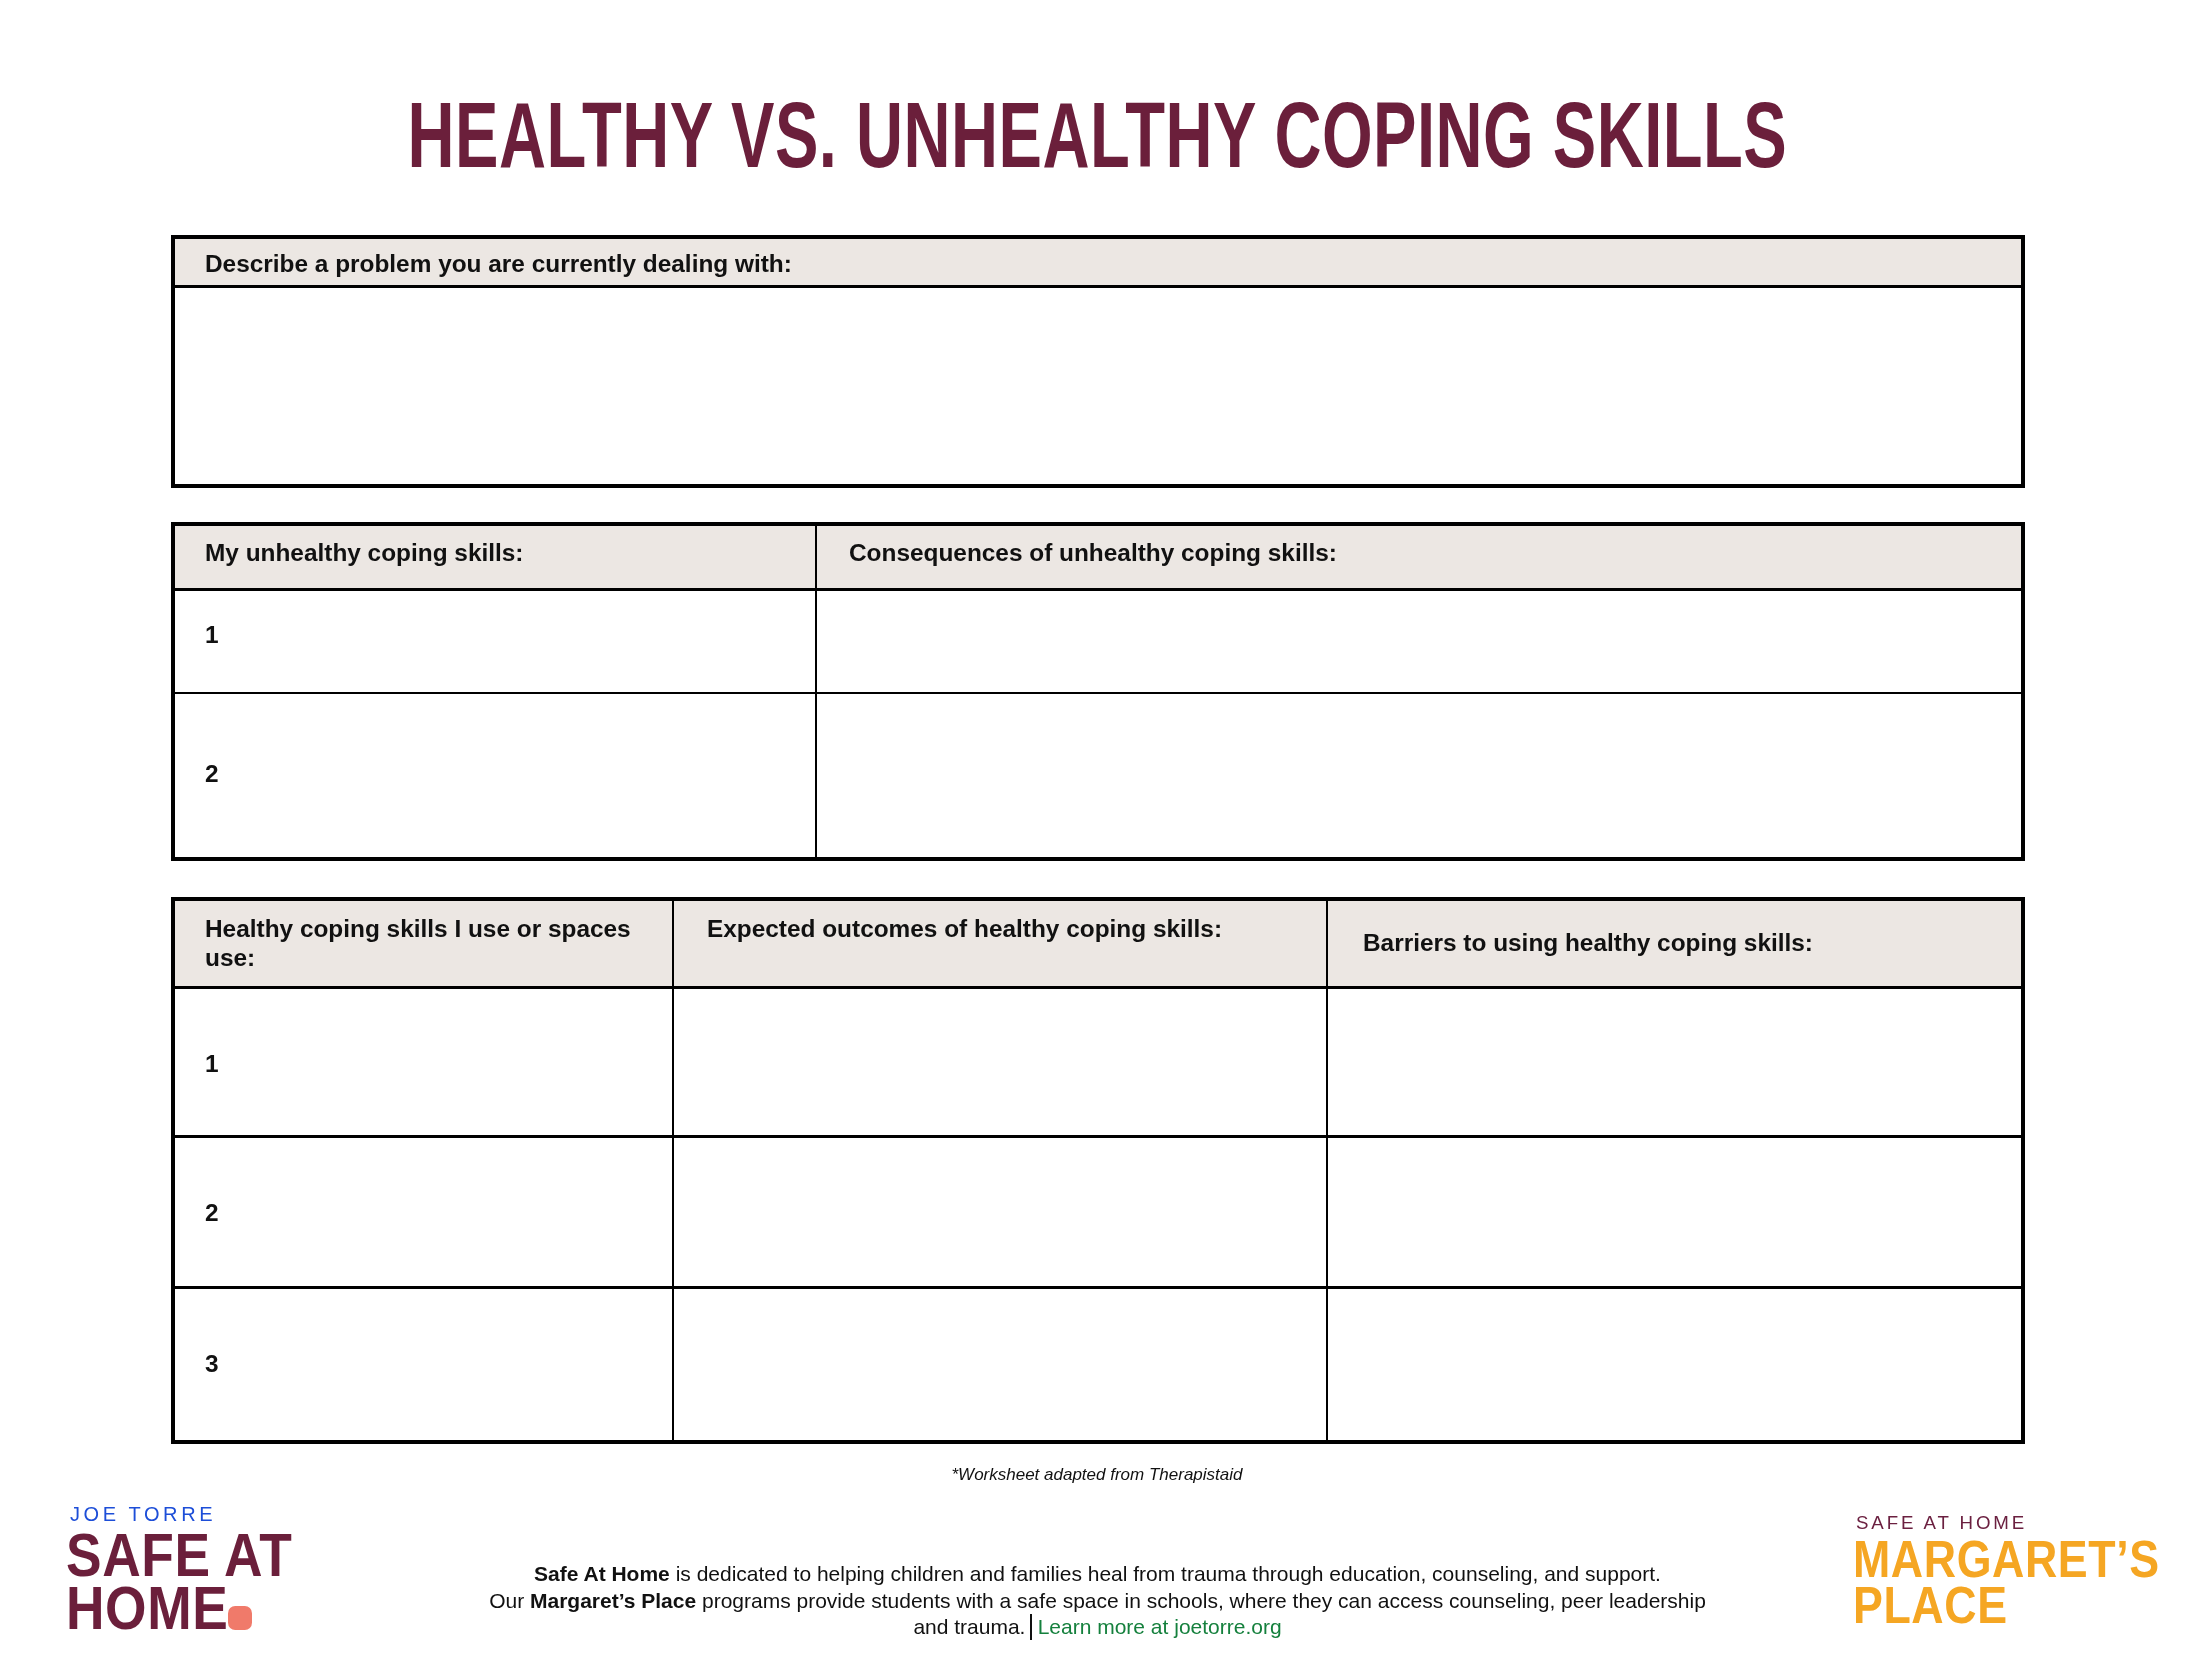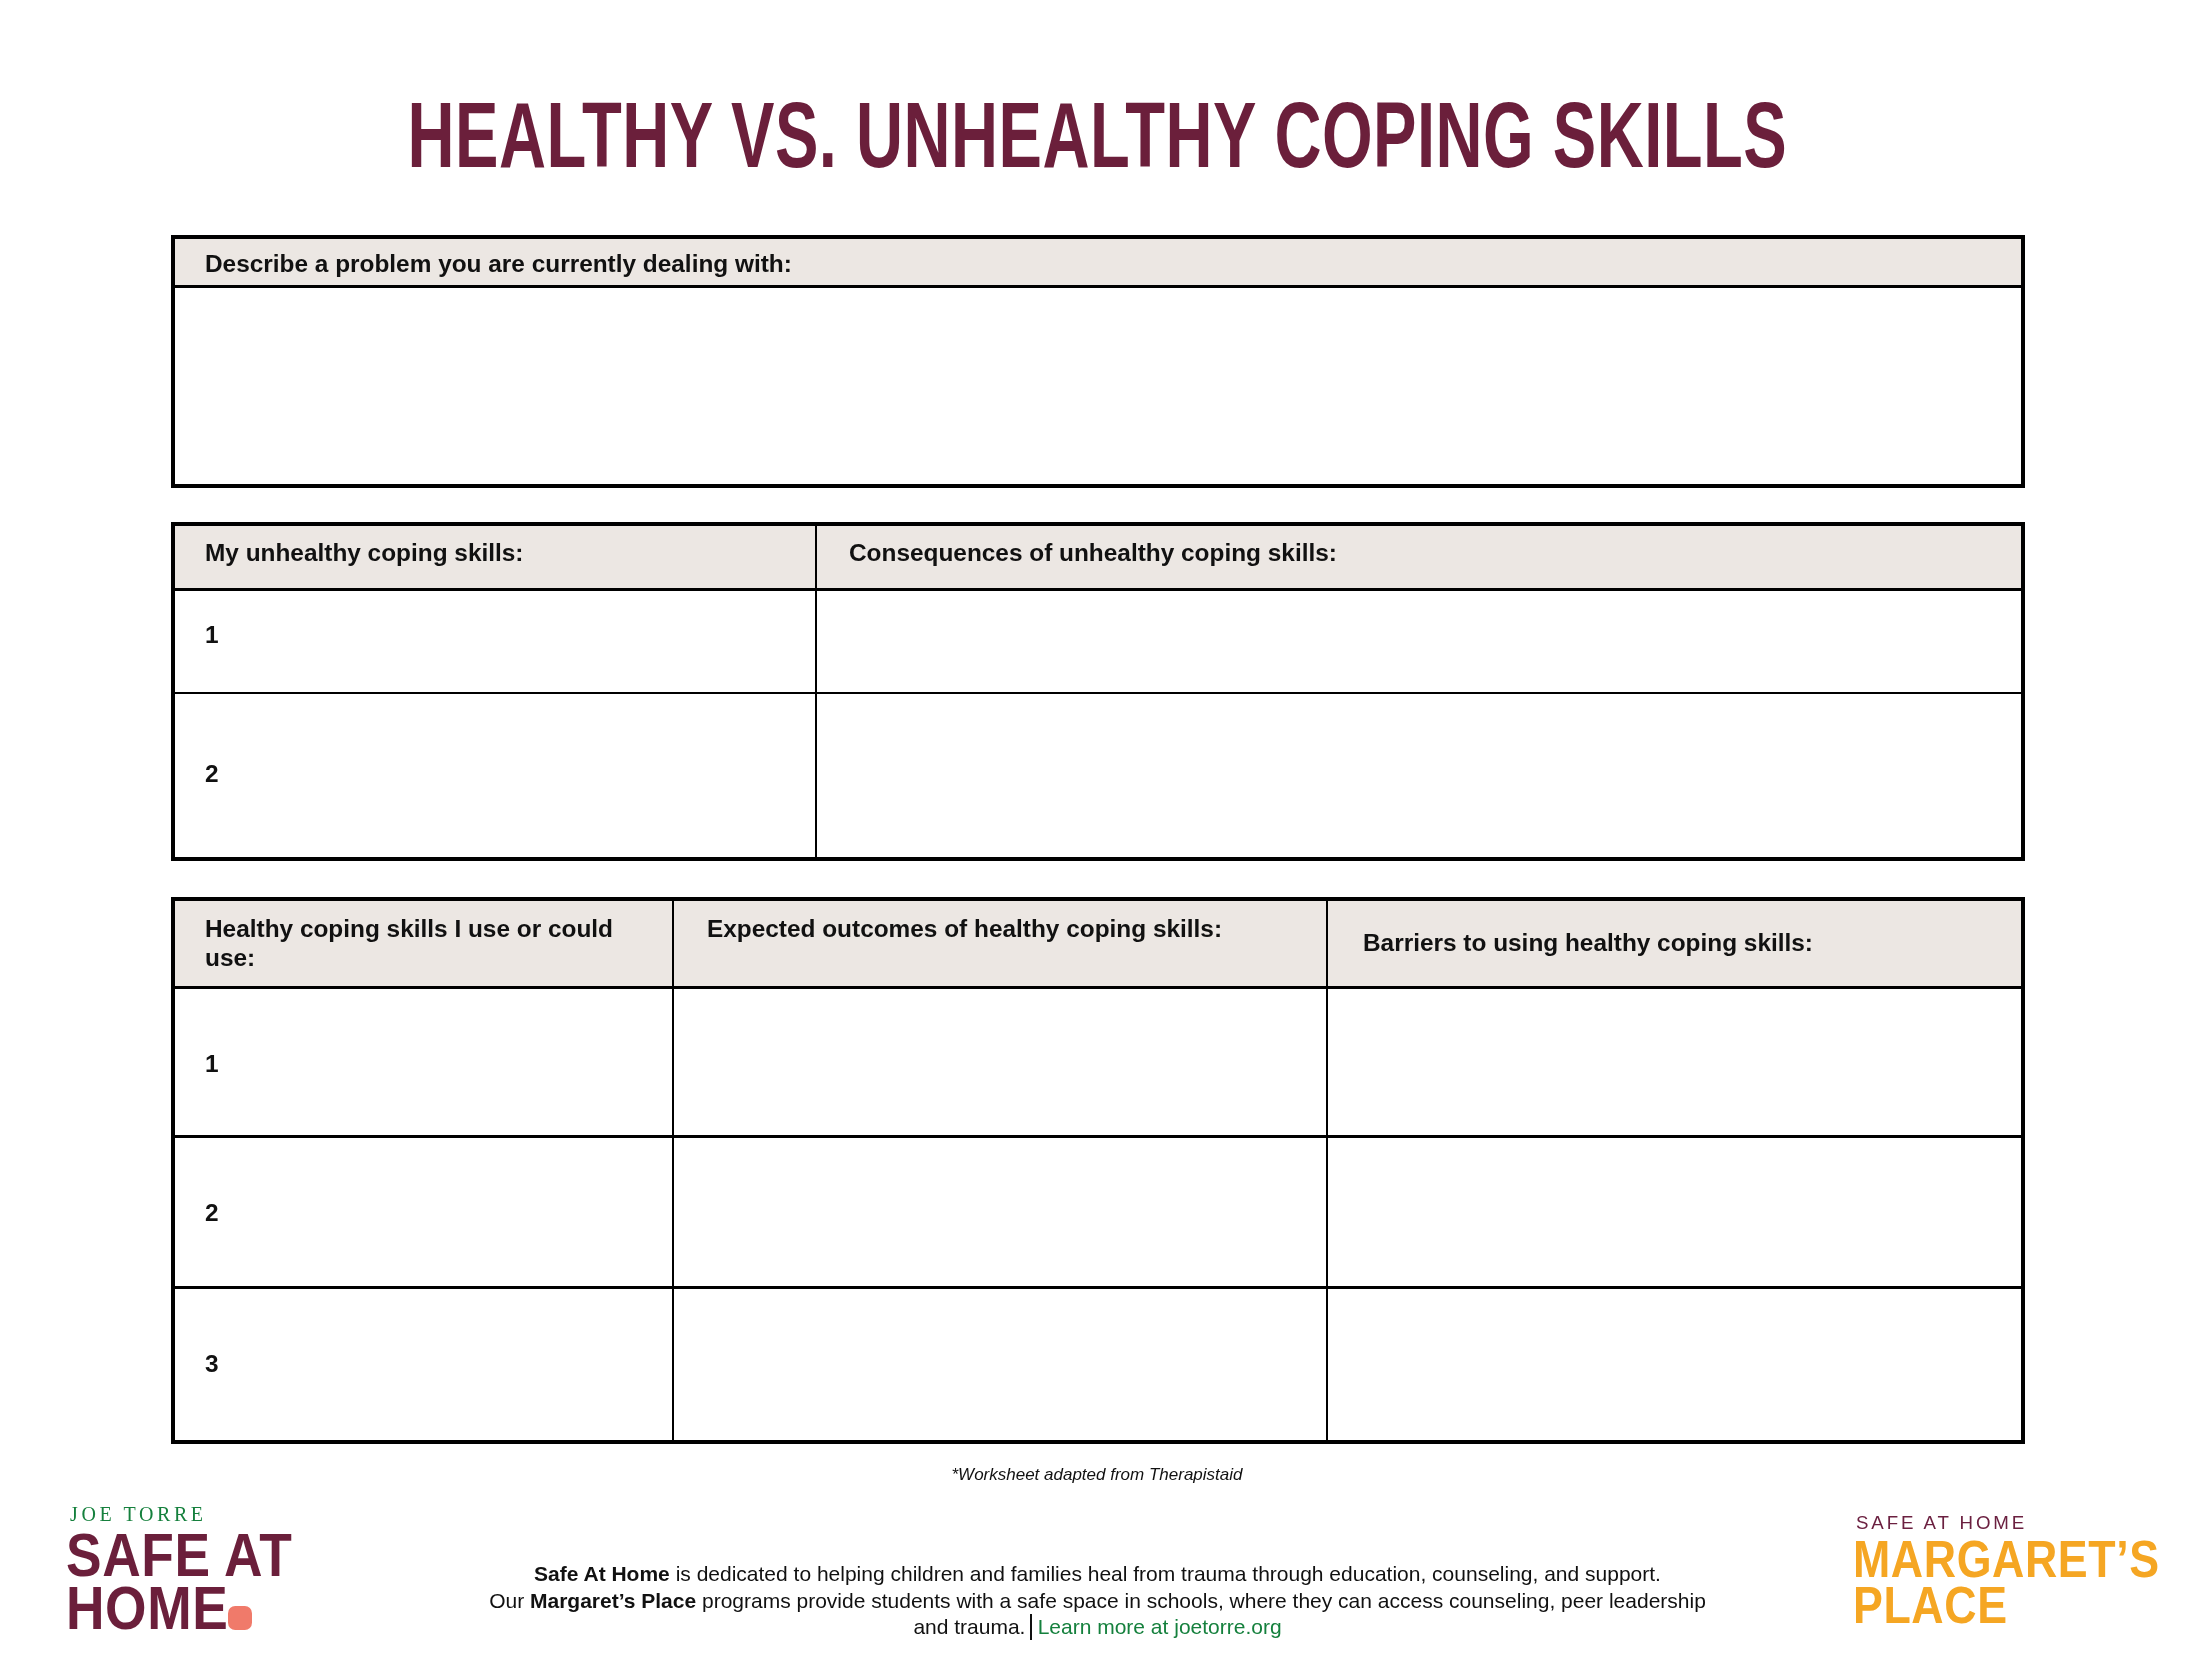--- a/index.html
+++ b/index.html
@@ -26,21 +26,21 @@
   .note { position:absolute; left:0; width:2194px; top:1464px; text-align:center;
           font-style:italic; font-size:17px; line-height:21.5px; color:#111; }
 
   .footer-text { position:absolute; left:344px; width:1507px; top:1561px; text-align:center;
                  font-size:21px; line-height:26.5px; color:#111; }
   .footer-text b { font-weight:bold; }
   .sep { display:inline-block; width:2.2px; height:26px; background:#111; vertical-align:-5.7px; margin:0 5.7px 0 4.3px; }
   .link { color:#15803d; font-weight:normal; }
 
   .logo-l-small { position:absolute; left:70px; top:1504px; font-size:20px; line-height:21.5px;
-                  letter-spacing:3.6px; color:#15803d;font-family:Liberation Serif, serif; }
+                  letter-spacing:3.6px; color:#1d4ed8; }
   .logo-l-big { position:absolute; left:66px; font-weight:bold; font-size:62px; line-height:62px;
                 color:#6B1F3B; transform:scaleX(0.86); transform-origin:left; white-space:nowrap; letter-spacing:0.7px; }
   .logo-dot { position:absolute; left:228px; top:1606px; width:24.4px; height:24.4px; border-radius:7.2px;
               background:#F07A6A; }
 
   .logo-r-small { position:absolute; left:1856px; top:1513px; font-size:18.7px; line-height:20px;
                   letter-spacing:2.9px; color:#6B2040; }
   .logo-r-big { position:absolute; left:1853px; font-weight:bold; font-size:52px; line-height:52px;
                 color:#F5A623; transform:scaleX(0.86); transform-origin:left; white-space:nowrap; letter-spacing:0.7px; }
 </style>
@@ -70,21 +70,21 @@
   <div class="cell" style="left:0; width:640px; top:59px; height:107px;"></div>
   <div class="cell" style="left:642px; right:0; top:59px; height:107px;"></div>
 
   <div class="num" style="top:233px;">2</div>
   <div class="cell" style="left:0; width:640px; top:168px; bottom:0;"></div>
   <div class="cell" style="left:642px; right:0; top:168px; bottom:0;"></div>
 </div>
 
 <div class="tbl" style="top:897px; height:547px;">
   <div class="hdr" style="height:88px;">
-    <div class="htext" style="top:13px; width:431px;">Healthy coping skills I use or could use:</div>
+    <div class="htext" style="top:13px; width:431px;">Healthy coping skills I use or spaces use:</div>
     <div class="htext" style="top:13px; left:532px; width:588px;">Expected outcomes of healthy coping skills:</div>
     <div class="htext" style="top:27px; left:1188px;">Barriers to using healthy coping skills:</div>
   </div>
   <div class="vline" style="left:497px; top:0; bottom:0;"></div>
   <div class="vline" style="left:1151px; top:0; bottom:0;"></div>
   <div class="hline" style="top:234px;"></div>
   <div class="hline" style="top:385px;"></div>
 
   <div class="num" style="top:148px;">1</div>
   <div class="cell" style="left:0; width:497px; top:88px; height:146px;"></div>

